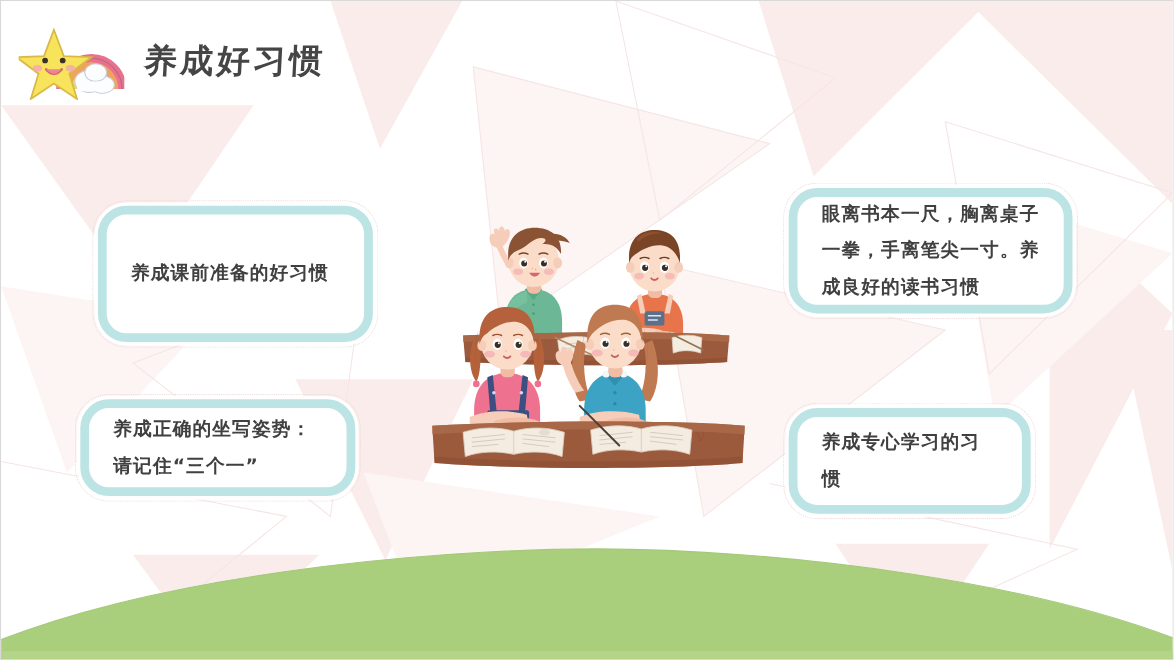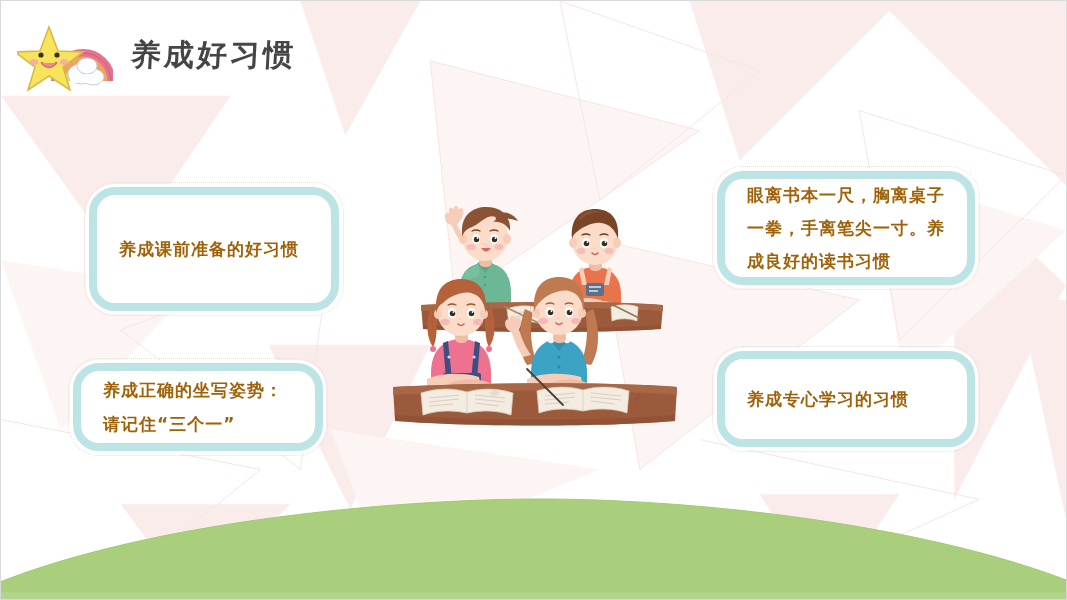--- a/index.html
+++ b/index.html
@@ -91,31 +91,31 @@
     border-radius: 26px;
     outline: 1px dotted #ecdada;
     outline-offset: 4px;
     display: flex;
     align-items: center;
     box-shadow: 0 0 0 3px #ffffff;
   }
   .callout-text {
     font-size: 17px;
     line-height: 34px;
-    color: #a16207;
+    color: #404040;
     font-weight: bold;
     padding: 0 22px;
     font-family: "DejaVu Sans", "Liberation Sans", sans-serif;
     letter-spacing: 1px;
   }
 
   #callout-1 { left: 88px;  top: 186px; width: 250px; height: 124px; }
   #callout-2 { left: 72px;  top: 362px; width: 250px; height: 88px; }
   #callout-3 { left: 716px; top: 170px; width: 258px; height: 114px; }
-  #callout-4 { left: 716px; top: 350px; width: 258px; height: 96px; }
+  #callout-4 { left: 716px; top: 370px; width: 220px; height: 96px; }
 
   #callout-3 .callout-text { line-height: 33px; }
 </style>
 </head>
 <body>
 
 <div id="slide">
 
   <svg class="bg-layer" viewBox="0 0 1067 600" preserveAspectRatio="none">
     <rect x="0" y="0" width="1067" height="600" fill="#ffffff"></rect>

